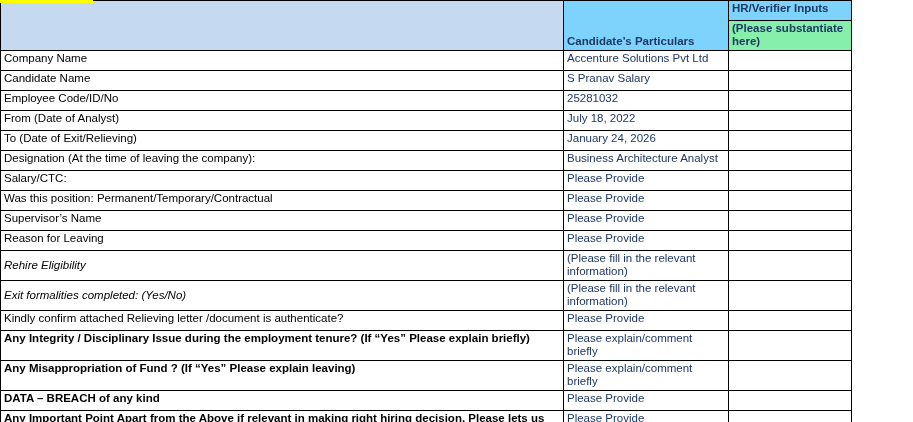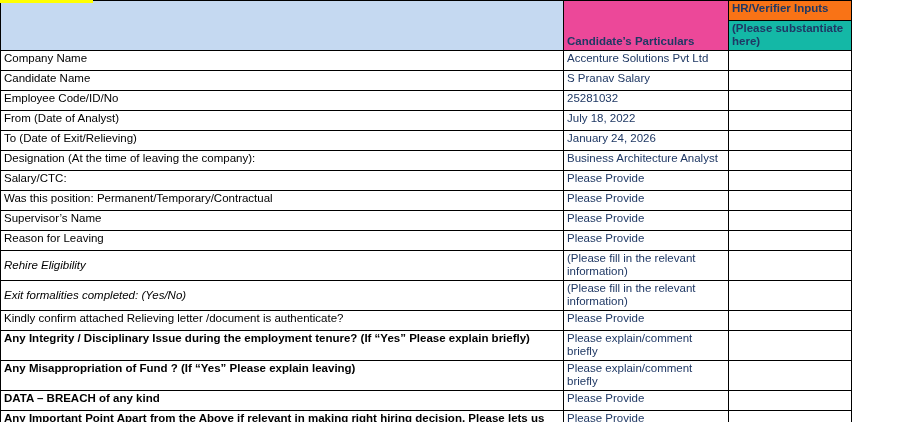--- a/index.html
+++ b/index.html
@@ -38,32 +38,32 @@
   col.c-label { width: 563px; }
   col.c-cand  { width: 165px; }
   col.c-hr    { width: 123px; }
 
   
   .hdr-blank {
     background: #c5d9f1;
     border: 1px solid #000000 !important;
   }
   .hdr-cand {
-    background: #ec4899;
+    background: #7dd3fc;
     font-weight: bold;
     color: #1f3864;
     vertical-align: bottom !important;
   }
   .hdr-hr {
-    background: #f97316;
+    background: #7dd3fc;
     font-weight: bold;
     color: #1f3864;
   }
   .hdr-hr2 {
-    background: #14b8a6;
+    background: #86efac;
     font-weight: bold;
     color: #1f3864;
   }
   .val {
     color: #1f3864;
   }
   .bold {
     font-weight: bold;
   }
   .two-line { height: 32px; }

